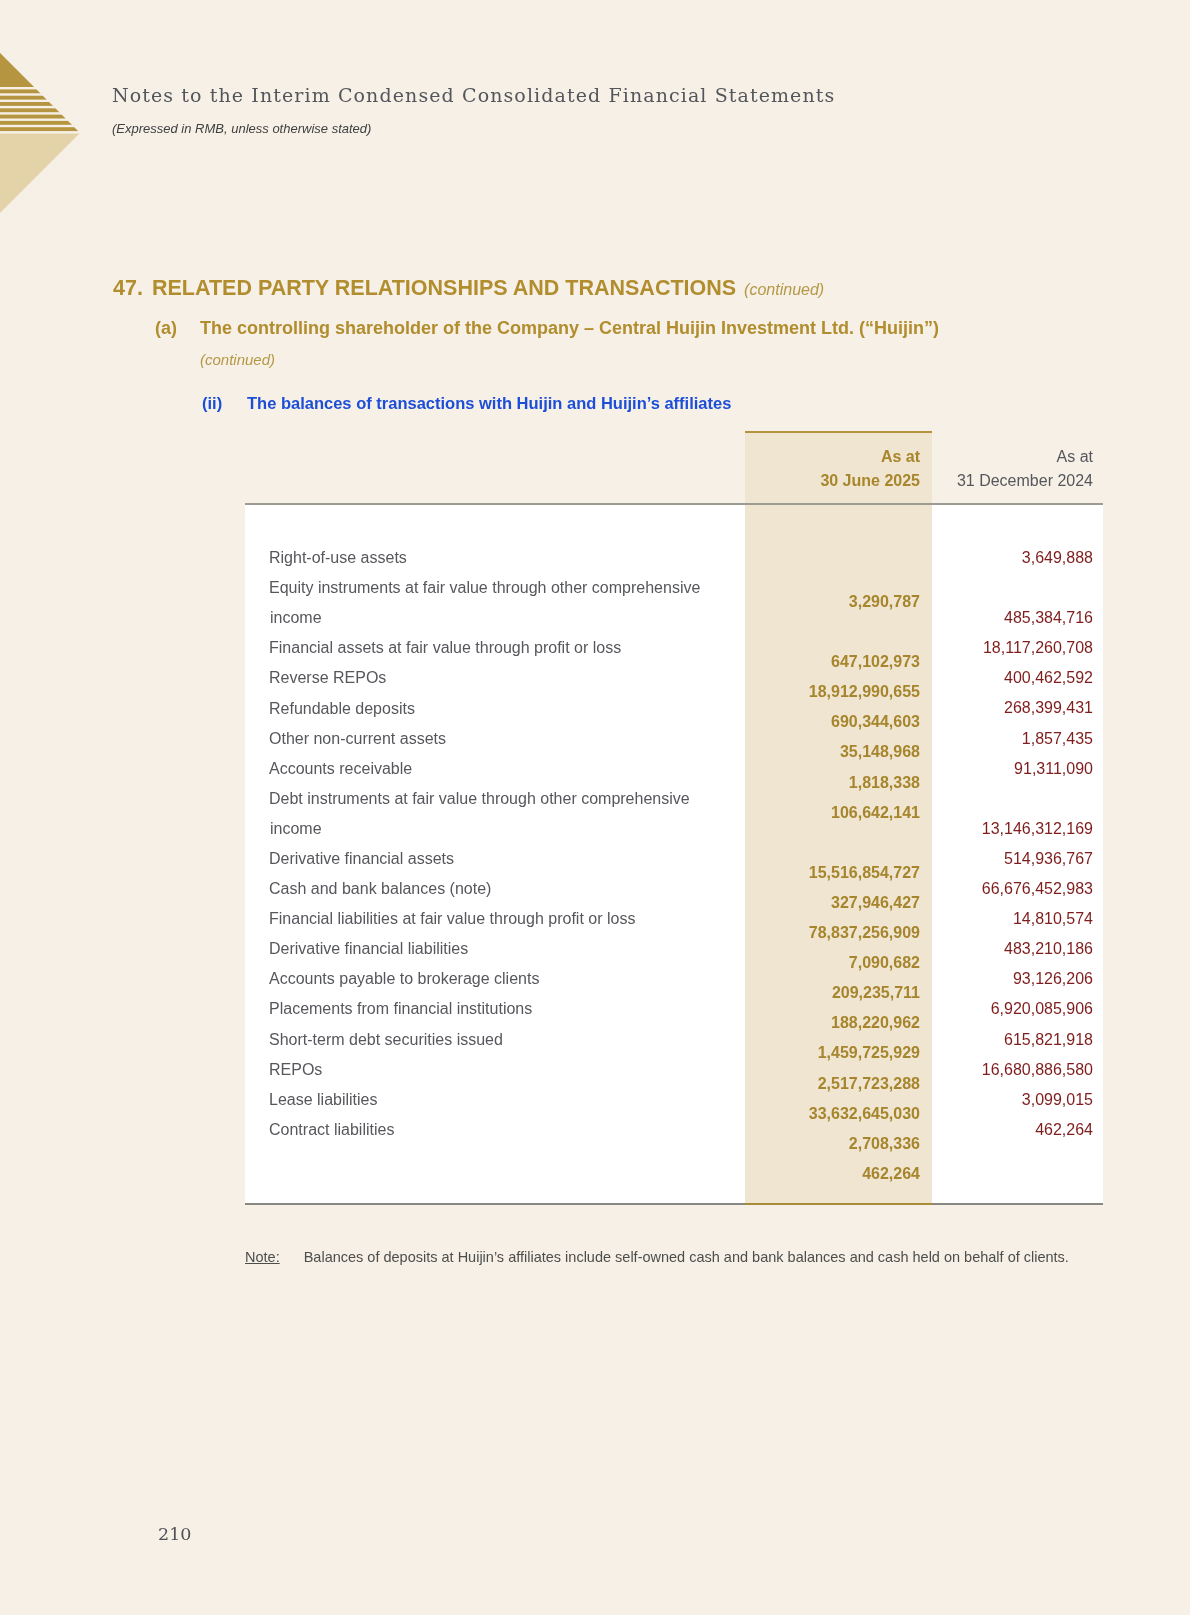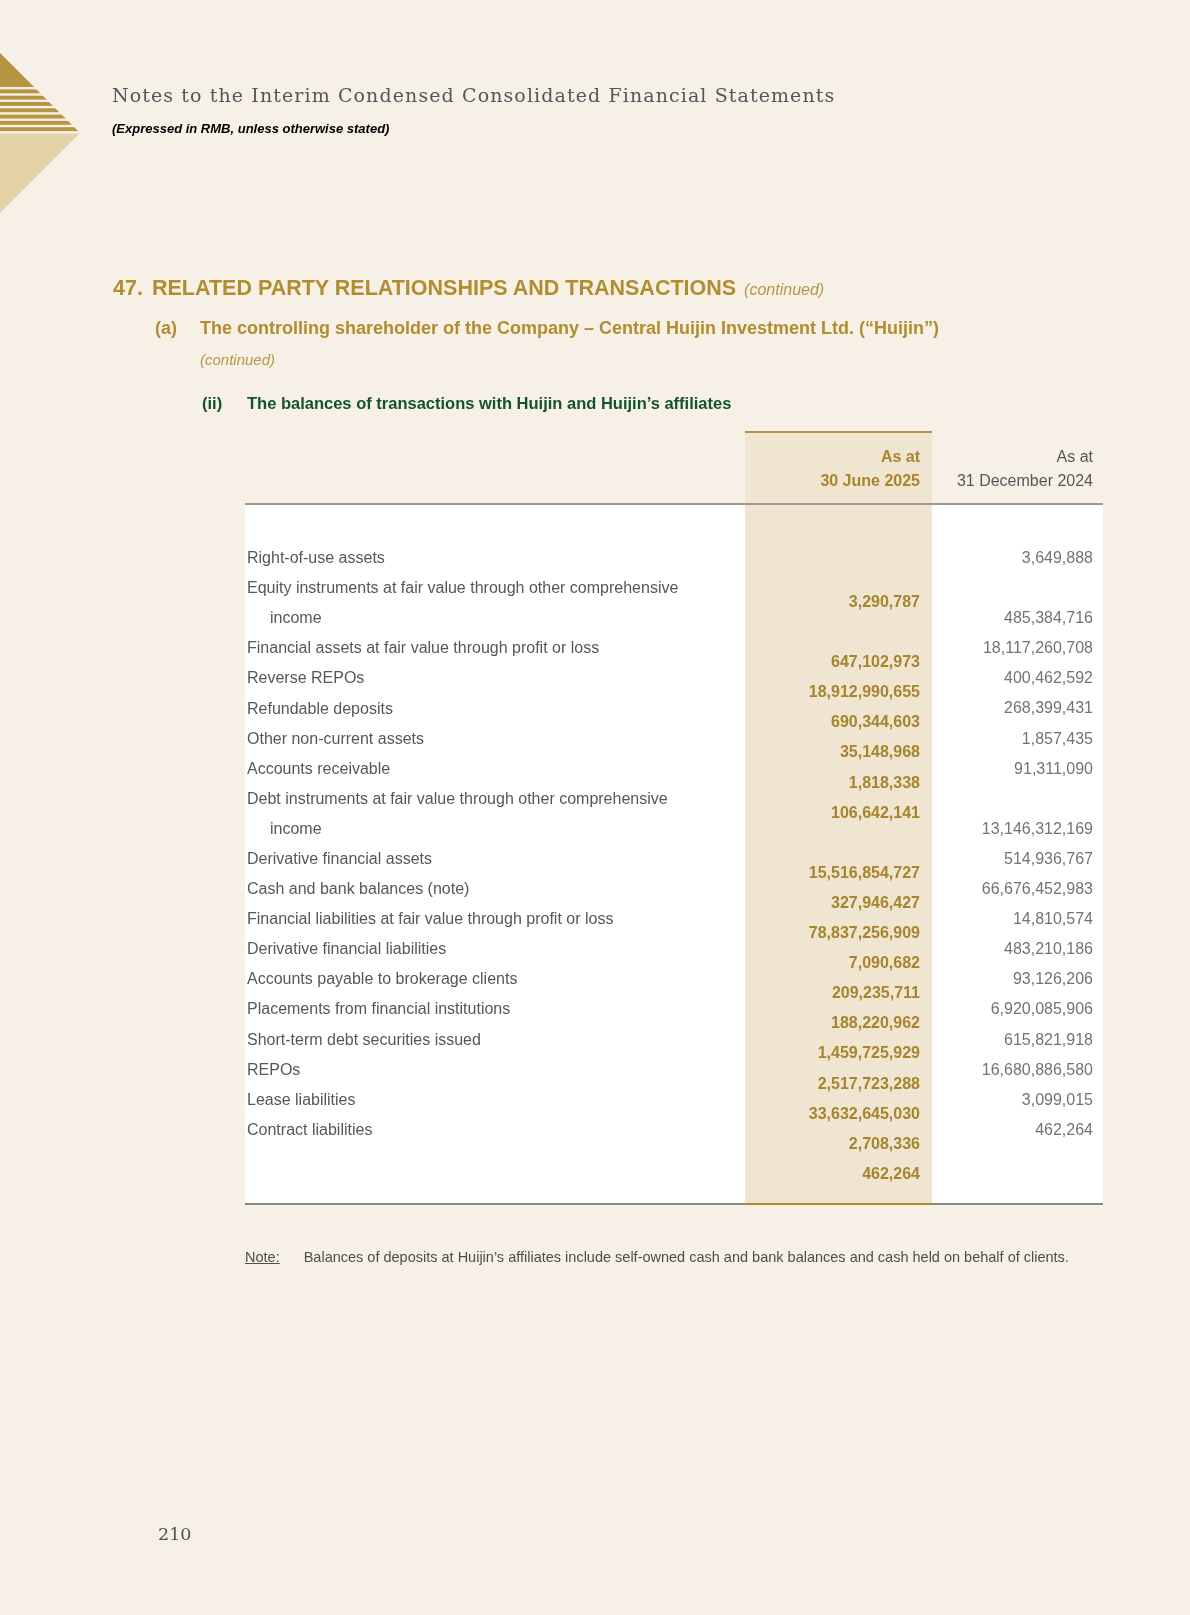--- a/index.html
+++ b/index.html
@@ -14,42 +14,42 @@
   .logo{position:absolute;left:0;top:50px;}
   
   .doc-title{
     position:absolute;left:112px;top:84px;
     font-family:"DejaVu Serif", serif;
     font-size:19px;letter-spacing:1.1px;
     color:#54565b;font-weight:500;
   }
   .doc-subtitle{
     position:absolute;left:112px;top:121px;
-    font-style:italic;font-size:13px;color:#000000;font-weight:bold;
+    font-style:italic;font-size:13px;color:#404040;
   }
   
   .h47{
     position:absolute;left:113px;top:276px;width:1000px;
     color:#b18d2e;font-weight:bold;font-size:21.5px;
   }
   .h47 .num{display:inline-block;width:39px;}
   .h47 .cont{font-weight:normal;font-style:italic;font-size:16px;color:#b59845;margin-left:8px;}
   .hA{
     position:absolute;left:155px;top:318px;width:960px;
     color:#b18d2e;font-weight:bold;font-size:18px;
     display:flex;
   }
   .hA .marker{width:45px;flex:none;}
   .hA-cont{
     position:absolute;left:200px;top:351px;
     color:#b59845;font-style:italic;font-size:15px;
   }
   .hII{
     position:absolute;left:202px;top:394px;width:930px;
-    color:#14532d;font-weight:bold;font-size:16.5px;
+    color:#1d4ed8;font-weight:bold;font-size:16.5px;
     display:flex;
   }
   .hII .marker{width:45px;flex:none;}
   
   .tbl{
     position:absolute;left:245px;top:418px;width:858px;height:787px;
   }
   .tbl-body-bg{
     position:absolute;left:0;right:0;top:85px;bottom:0;
     background:#ffffff;
@@ -78,30 +78,30 @@
     color:#56575c;
   }
   .rows{
     position:absolute;left:0;right:0;top:125px;
   }
   .row{
     position:relative;height:30.1px;
     display:flex;align-items:center;
   }
   .row .lbl{
-    padding-left:2px;font-size:16px;color:#56575c;
+    padding-left:24px;font-size:16px;color:#56575c;
   }
   .row .lbl.indent{padding-left:25px;}
   .row .v1{
     position:absolute;right:183px;top:0;height:30.1px;line-height:30.1px;
     font-size:16px;font-weight:bold;color:#a6852c;text-align:right;margin-top:44px;
   }
   .row .v2{
     position:absolute;right:10px;top:0;height:30.1px;line-height:30.1px;
-    font-size:16px;color:#737373;text-align:right;
+    font-size:16px;color:#7f1d1d;text-align:right;
   }
   
   .note{
     position:absolute;left:245px;top:1247px;width:900px;
     font-size:14.5px;color:#4d4e4b;line-height:20px;
     display:flex;white-space:nowrap;
   }
   .note .note-label{margin-right:24px;text-decoration:underline;}
   
   .pagenum{

